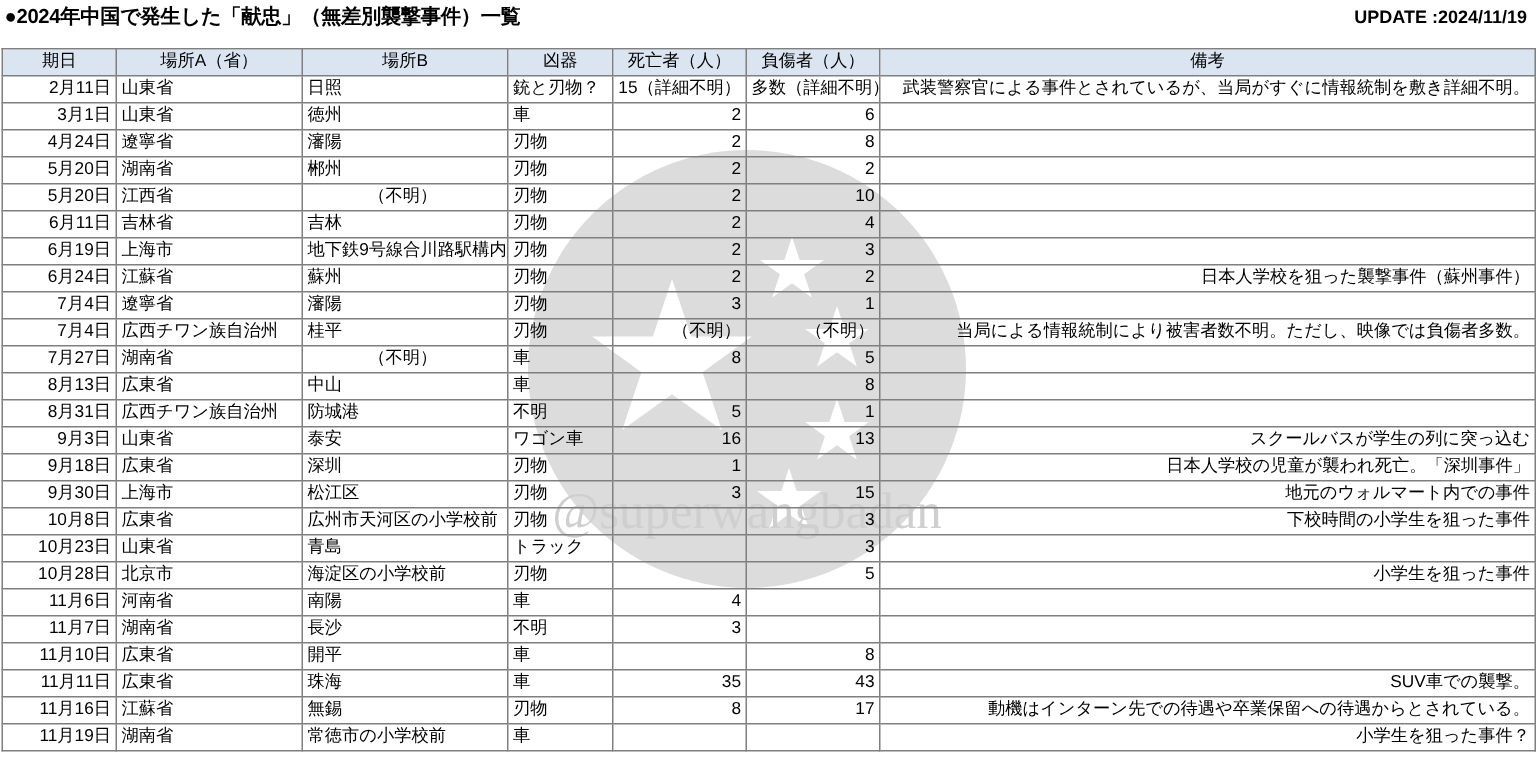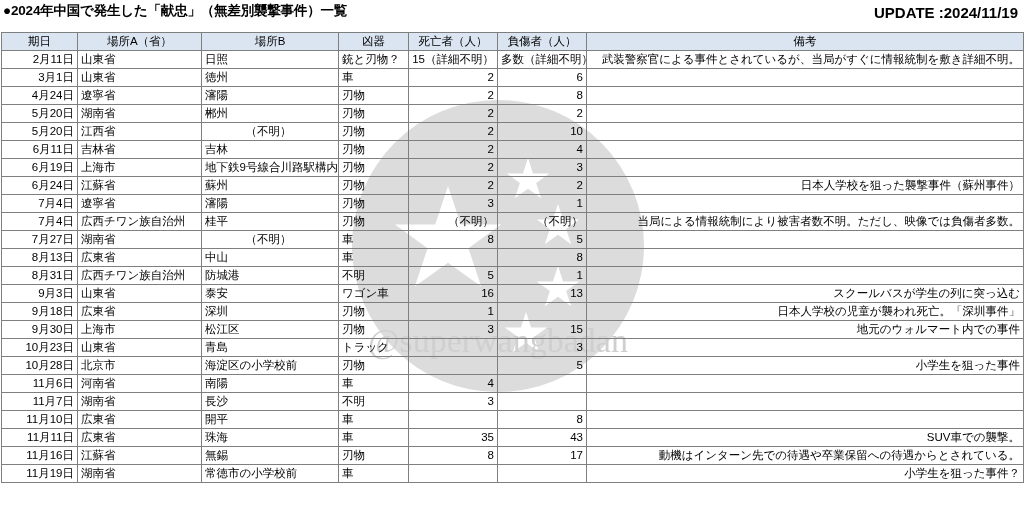--- a/index.html
+++ b/index.html
@@ -35,21 +35,21 @@
     font-size: 13.5px;
     font-weight: bold;
     color: #000;
     letter-spacing: -0.2px;
     white-space: nowrap;
   }
   .update-stamp {
     position: absolute;
     right: 6px;
     top: 4px;
-    font-size: 15px;
+    font-size: 12px;
     font-weight: bold;
     color: #000;
     white-space: nowrap;
   }
 
   
   .watermark {
     position: absolute;
     left: 352px;
     top: 100px;
@@ -298,20 +298,29 @@
           <tr>
             <td class="date">9月30日</td>
             <td class="prov">上海市</td>
             <td class="place">松江区</td>
             <td class="weapon">刃物</td>
             <td class="dead">3</td>
             <td class="inj">15</td>
             <td class="note">地元のウォルマート内での事件</td>
           </tr>
           <tr>
+            <td class="date">10月8日</td>
+            <td class="prov">広東省</td>
+            <td class="place">広州市天河区の小学校前</td>
+            <td class="weapon">刃物</td>
+            <td class="dead"></td>
+            <td class="inj">3</td>
+            <td class="note">下校時間の小学生を狙った事件</td>
+          </tr>
+          <tr>
             <td class="date">10月23日</td>
             <td class="prov">山東省</td>
             <td class="place">青島</td>
             <td class="weapon">トラック</td>
             <td class="dead"></td>
             <td class="inj">3</td>
             <td class="note"></td>
           </tr>
           <tr>
             <td class="date">10月28日</td>

